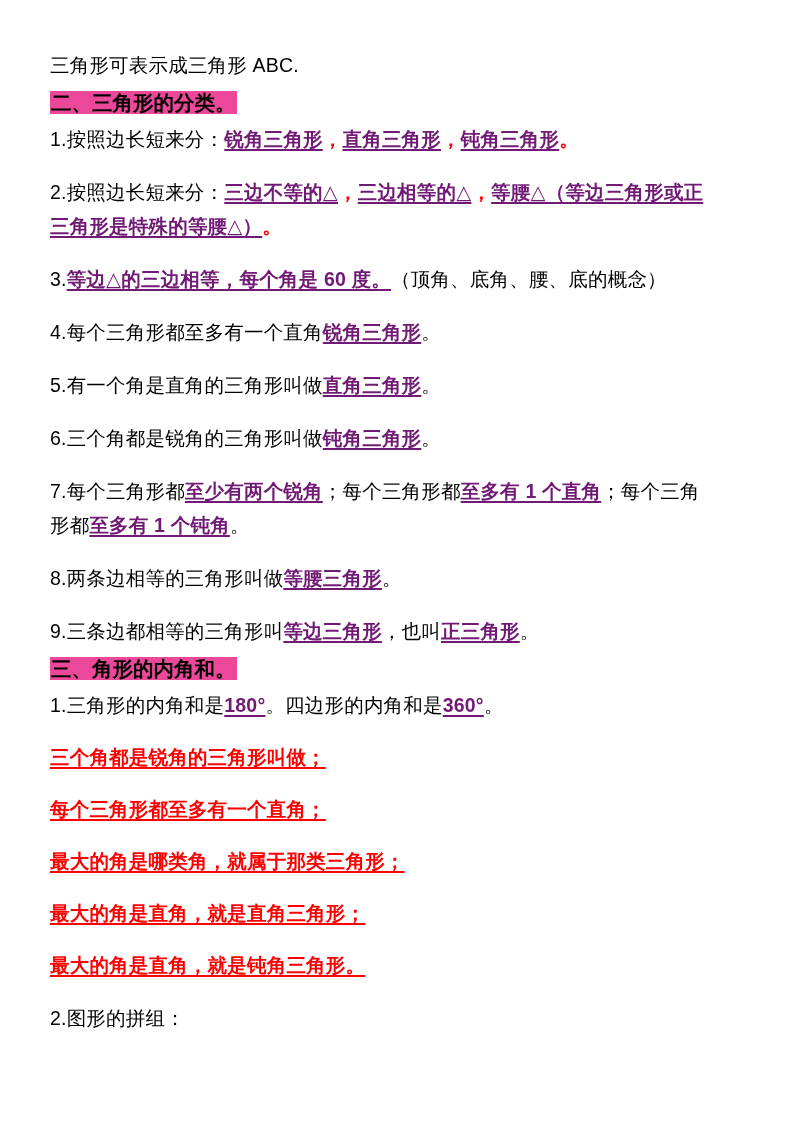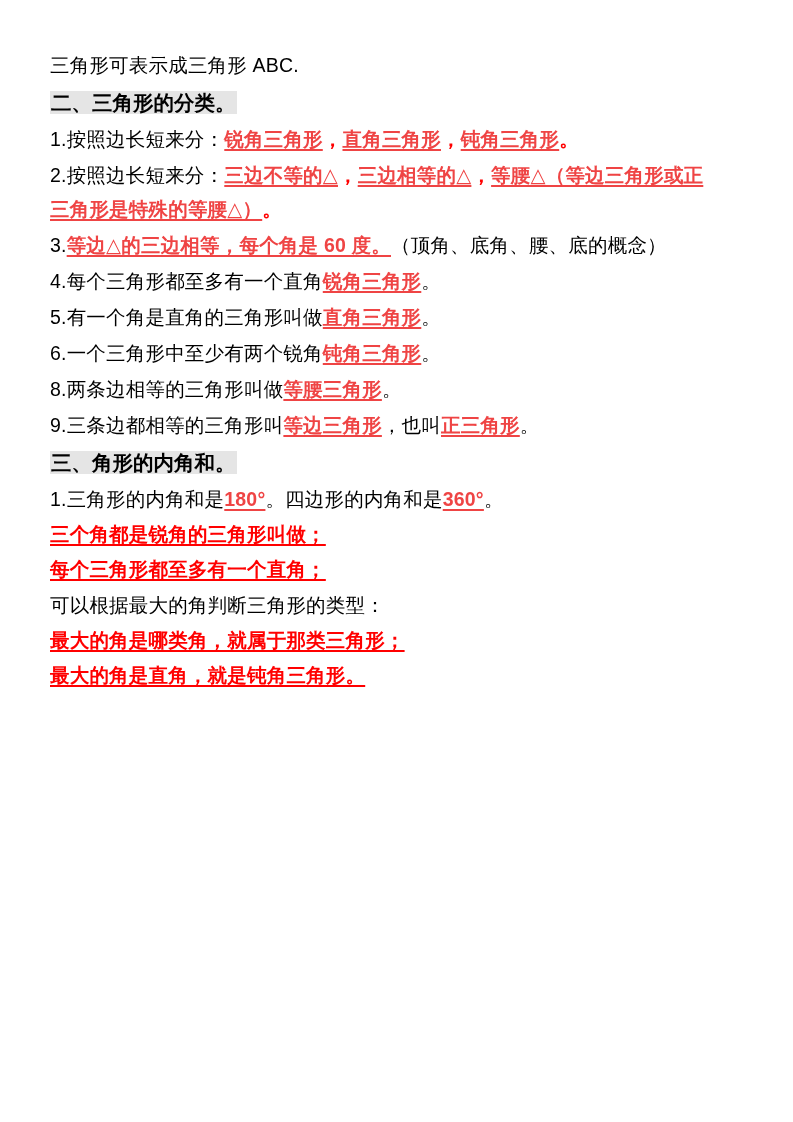--- a/index.html
+++ b/index.html
@@ -21,41 +21,41 @@
     width: 768px;
     height: 1122px;
   }
   .line {
     font-size: 19.5px;
     line-height: 34px;
     letter-spacing: 0.2px;
     white-space: normal;
     word-break: break-word;
   }
-  .line + .line { margin-top: 2px; }
+  .line + .line { margin-top: 19px; }
 
   .hl {
-    background: #e5e5e5;
+    background: #ec4899;
     font-weight: bold;
     color: #000;
     padding: 0 1px;
   }
   .head {
     font-size: 20.5px;
     line-height: 34px;
     font-weight: bold;
     margin-top: 4px;
     margin-bottom: 2px;
   }
   .red {
     color: #ff0000;
     font-weight: bold;
   }
   .red-u {
-    color: #ef4444;
+    color: #701a75;
     font-weight: bold;
     text-decoration: underline;
     text-underline-offset: 3px;
     text-decoration-thickness: 1.5px;
   }
   .indent-note { }
   .red-block {
     color: #ff0000;
     font-weight: bold;
     text-decoration: underline;
@@ -92,23 +92,26 @@
 
   <div class="line">
     <span>4.</span><span>每个三角形都至多有一个直角</span><span class="red-u">锐角三角形</span><span>。</span>
   </div>
 
   <div class="line">
     <span>5.</span><span>有一个角是直角的三角形叫做</span><span class="red-u">直角三角形</span><span>。</span>
   </div>
 
   <div class="line">
-    <span>6.</span><span>一个三角形中至少有两个锐角</span><span class="red-u">钝角三角形</span><span>。</span>
+    <span>6.</span><span>三个角都是锐角的三角形叫做</span><span class="red-u">钝角三角形</span><span>。</span>
   </div>
 
+  <div class="line">
+    <span>7.</span><span>每个三角形都</span><span class="red-u">至少有两个锐角</span><span>；每个三角形都</span><span class="red-u">至多有 1 个直角</span><span>；每个三角形都</span><span class="red-u">至多有 1 个钝角</span><span>。</span>
+  </div>
 
   <div class="line">
     <span>8.</span><span>两条边相等的三角形叫做</span><span class="red-u">等腰三角形</span><span>。</span>
   </div>
 
   <div class="line">
     <span>9.</span><span>三条边都相等的三角形叫</span><span class="red-u">等边三角形</span><span>，也叫</span><span class="red-u">正三角形</span><span>。</span>
   </div>
 
 
@@ -120,25 +123,28 @@
     <span>1.</span><span>三角形的内角和是</span><span class="red-u">180°</span><span>。四边形的内角和是</span><span class="red-u">360°</span><span>。</span>
   </div>
 
   <div class="line tight">
     <span class="red-block">三个角都是锐角的三角形叫做；</span>
   </div>
   <div class="line tight">
     <span class="red-block">每个三角形都至多有一个直角；</span>
   </div>
 
-  <div class="line">
-    <span>可以根据最大的角判断三角形的类型：</span>
-  </div>
 
   <div class="line tight">
     <span class="red-block">最大的角是哪类角，就属于那类三角形；</span>
   </div>
   <div class="line tight">
+    <span class="red-block">最大的角是直角，就是直角三角形；</span>
+  </div>
+  <div class="line tight">
     <span class="red-block">最大的角是直角，就是钝角三角形。</span>
   </div>
 
+  <div class="line">
+    <span>2.图形的拼组：</span>
+  </div>
 
 </div>
 
 </body></html>

